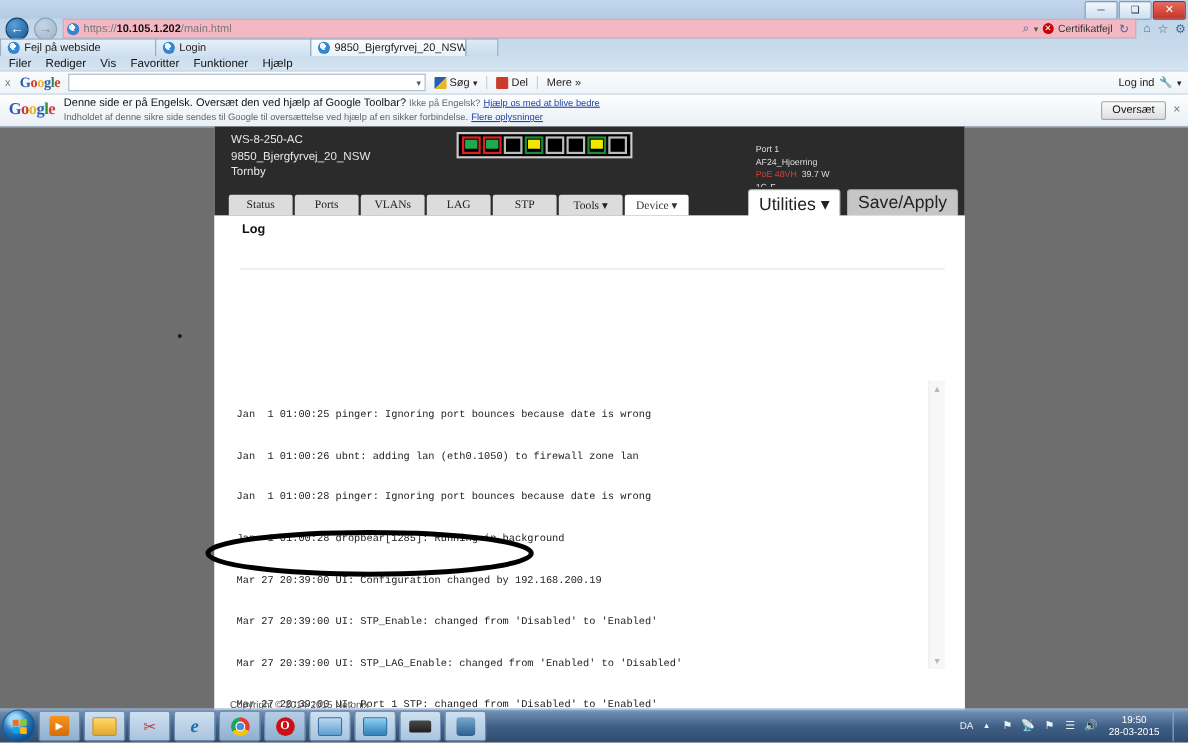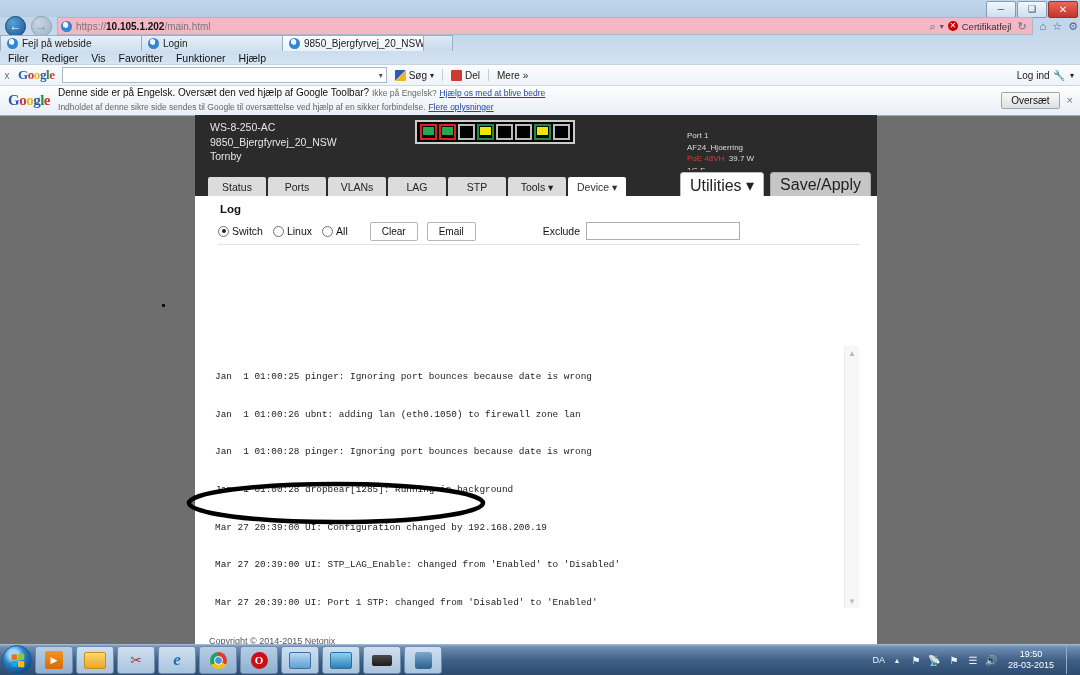--- a/index.html
+++ b/index.html
@@ -96,21 +96,21 @@
   .port .jack:after{content:"";position:absolute;left:3px;top:6px;width:5px;height:4px;}
   .stats{position:absolute;left:492px;top:14px;display:flex;font-size:8px;}
   .st-left{color:#ddd;line-height:11.5px;padding-top:1px;white-space:nowrap;}
   .st-left .poe{color:#e03a2f;}
   .st-num{text-align:right;width:56px;}
   .st-num .v{font-size:13px;color:#fff;line-height:14px;}
   .st-num .l{font-size:7.5px;color:#bbb;line-height:9px;}
 
   .tabs-bar{height:26px;background:#2b2b2b;display:flex;align-items:flex-end;padding-left:13px;position:relative;}
   .ntab{height:19px;min-width:40px;padding:0 9px;margin-right:2px;background:#dcdcdc;color:#222;
-    font-size:10.5px;display:flex;align-items:center;justify-content:center;border-radius:2px 2px 0 0;}
+    font-size:10.5px;display:flex;align-items:center;justify-content:center;border-radius:2px 2px 0 0;font-family:Liberation Serif, serif;}
   .ntab.active{background:#fff;color:#333;}
   .hdr-btns{position:absolute;right:6px;top:2px;display:flex;gap:6px;}
   .hbtn{font-size:16px;padding:3px 9px;border-radius:3px;background:#fff;color:#222;border:1px solid #bbb;}
   .hbtn.apply{background:#c6c6c6;border-color:#a9a9a9;}
 
   .panel{position:relative;height:454px;background:#fff;}
   .panel-title{position:absolute;left:25px;top:7px;font-size:11.5px;font-weight:bold;color:#111;}
   .ctl-row{position:absolute;left:23px;top:24px;right:20px;height:22px;display:flex;align-items:center;font-size:10.5px;color:#111;}
   .radio{width:9px;height:9px;border-radius:50%;border:1px solid #707070;background:#fff;
     display:inline-flex;align-items:center;justify-content:center;margin-right:3px;}
@@ -314,49 +314,30 @@
       <div class="ntab active">Device ▾</div>
       <div class="hdr-btns">
         <div class="hbtn">Utilities ▾</div>
         <div class="hbtn apply">Save/Apply</div>
       </div>
     </div>
 
     <div class="panel">
       <div class="panel-title">Log</div>
 
-      <div class="ctl-row">
-        <span class="rlabel">
-          <span class="radio on"></span>
-          <span>Switch</span>
-        </span>
-        <span class="rlabel">
-          <span class="radio"></span>
-          <span>Linux</span>
-        </span>
-        <span class="rlabel" style="margin-right:22px">
-          <span class="radio"></span>
-          <span>All</span>
-        </span>
-        <span class="sbtn">Clear</span>
-        <span class="sbtn">Email</span>
-        <span class="excl">
-          <span>Exclude</span>
-          <input type="text" value="" style="">
-        </span>
-      </div>
       <div class="divider"></div>
 
       <div class="logbox">
         <div class="logtext">
           <div>Jan  1 01:00:25 pinger: Ignoring port bounces because date is wrong</div>
           <div>Jan  1 01:00:26 ubnt: adding lan (eth0.1050) to firewall zone lan</div>
           <div>Jan  1 01:00:28 pinger: Ignoring port bounces because date is wrong</div>
           <div>Jan  1 01:00:28 dropbear[1285]: Running in background</div>
           <div>Mar 27 20:39:00 UI: Configuration changed by 192.168.200.19</div>
+          <div>Mar 27 20:39:00 UI: STP_Enable: changed from 'Disabled' to 'Enabled'</div>
           <div>Mar 27 20:39:00 UI: STP_LAG_Enable: changed from 'Enabled' to 'Disabled'</div>
           <div>Mar 27 20:39:00 UI: Port 1 STP: changed from 'Disabled' to 'Enabled'</div>
           
           
           
           
           
           
           
           

